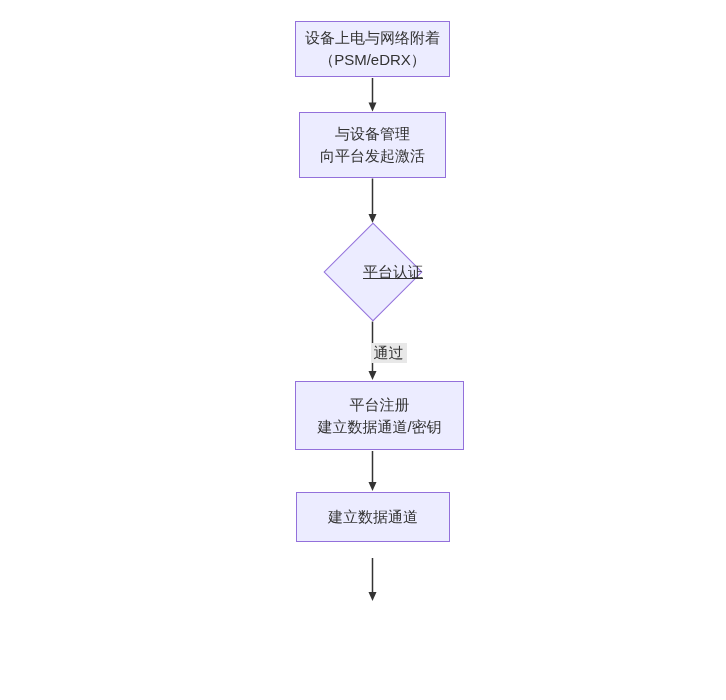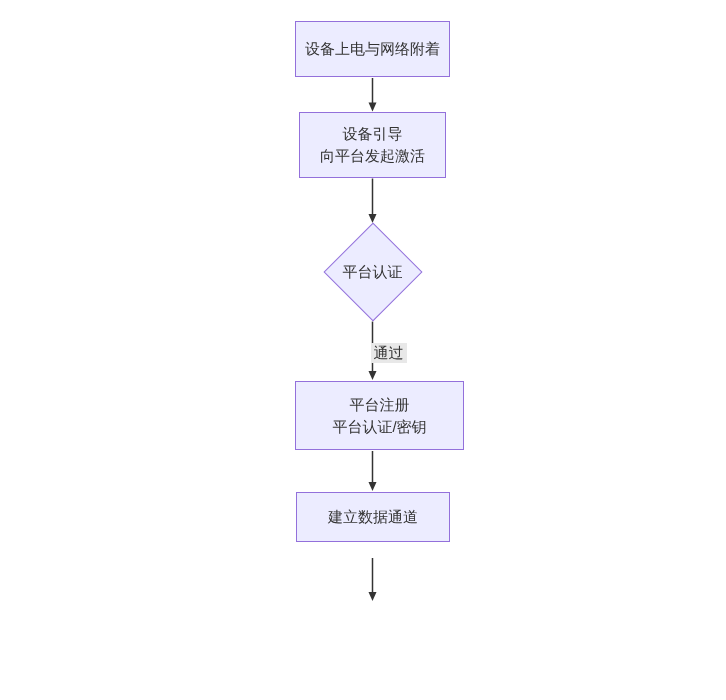--- a/index.html
+++ b/index.html
@@ -32,21 +32,22 @@
     align-items:center;
     justify-content:center;
     text-align:center;
     font-size:15px;
     line-height:22px;
   }
   .diamond-wrap{
     position:absolute;
     display:flex;
     align-items:center;
-    justify-content:center;
+    justify-content:flex-end;
+    text-decoration:underline;
   }
   .diamond-shape{
     position:absolute;
     left:50%;top:50%;
     width:70px;height:70px;
     transform:translate(-50%,-50%) rotate(45deg);
     box-sizing:border-box;
     background:var(--node-fill);
     border:1px solid var(--node-border);
   }
@@ -93,37 +94,38 @@
     </g>
 
     <g>
       <line x1="372.5" y1="558" x2="372.5" y2="593"></line>
       <polygon points="368.5,592 376.5,592 372.5,601"></polygon>
     </g>
   </svg>
 
   <div class="node" style="left:295px;top:21px;width:155px;height:56px">
     <span>设备上电与网络附着</span>
+    <span>（PSM/eDRX）</span>
   </div>
 
   <div class="node" style="left:299px;top:112px;width:147px;height:66px">
-    <span>设备引导</span>
+    <span>与设备管理</span>
     <span>向平台发起激活</span>
   </div>
 
   <div class="diamond-wrap" style="left:322px;top:223px;width:101px;height:98px">
     <div class="diamond-shape"></div>
     <span class="diamond-label">平台认证</span>
   </div>
 
   <div class="edge-label" style="left:372.5px;top:353px">通过</div>
 
   <div class="node" style="left:295px;top:381px;width:169px;height:69px">
     <span>平台注册</span>
-    <span>平台认证/密钥</span>
+    <span>建立数据通道/密钥</span>
   </div>
 
   <div class="node" style="left:296px;top:492px;width:154px;height:50px">
     <span>建立数据通道</span>
   </div>
 
 
 </div>
 
 </body></html>

